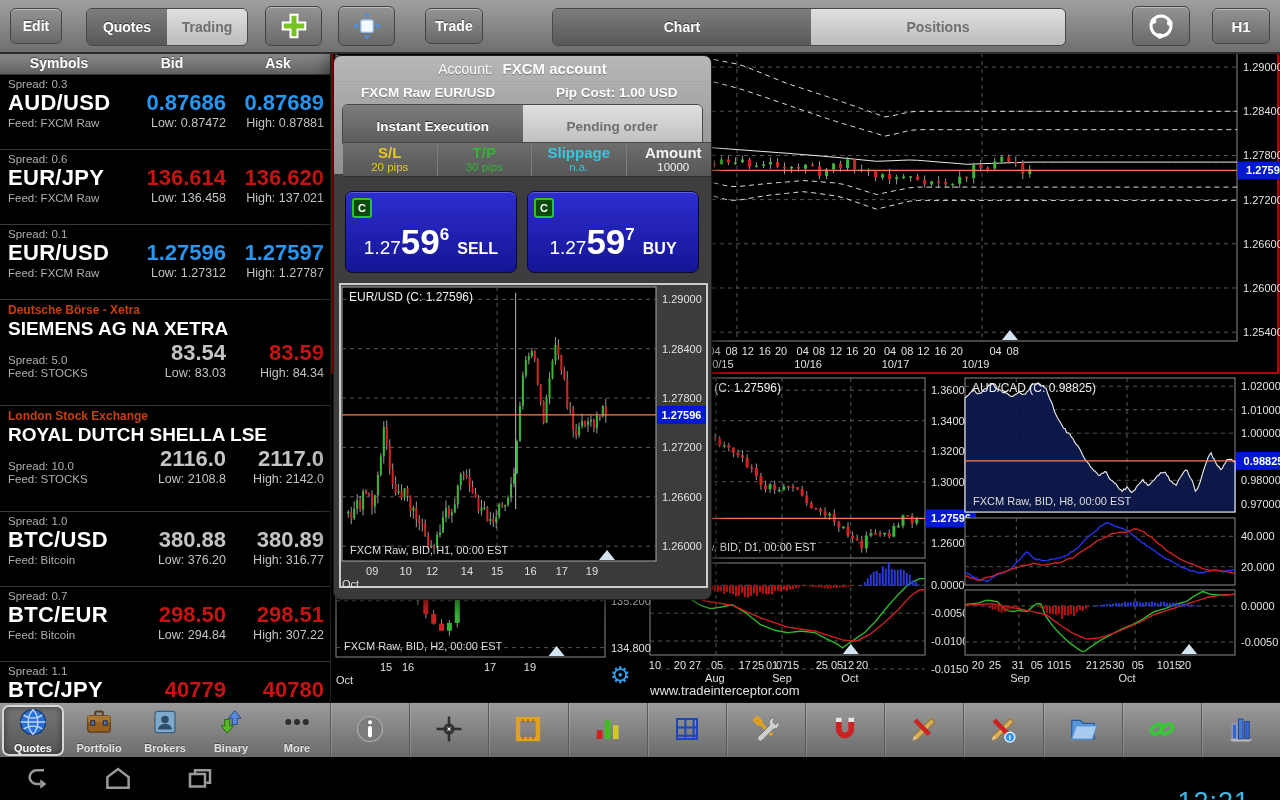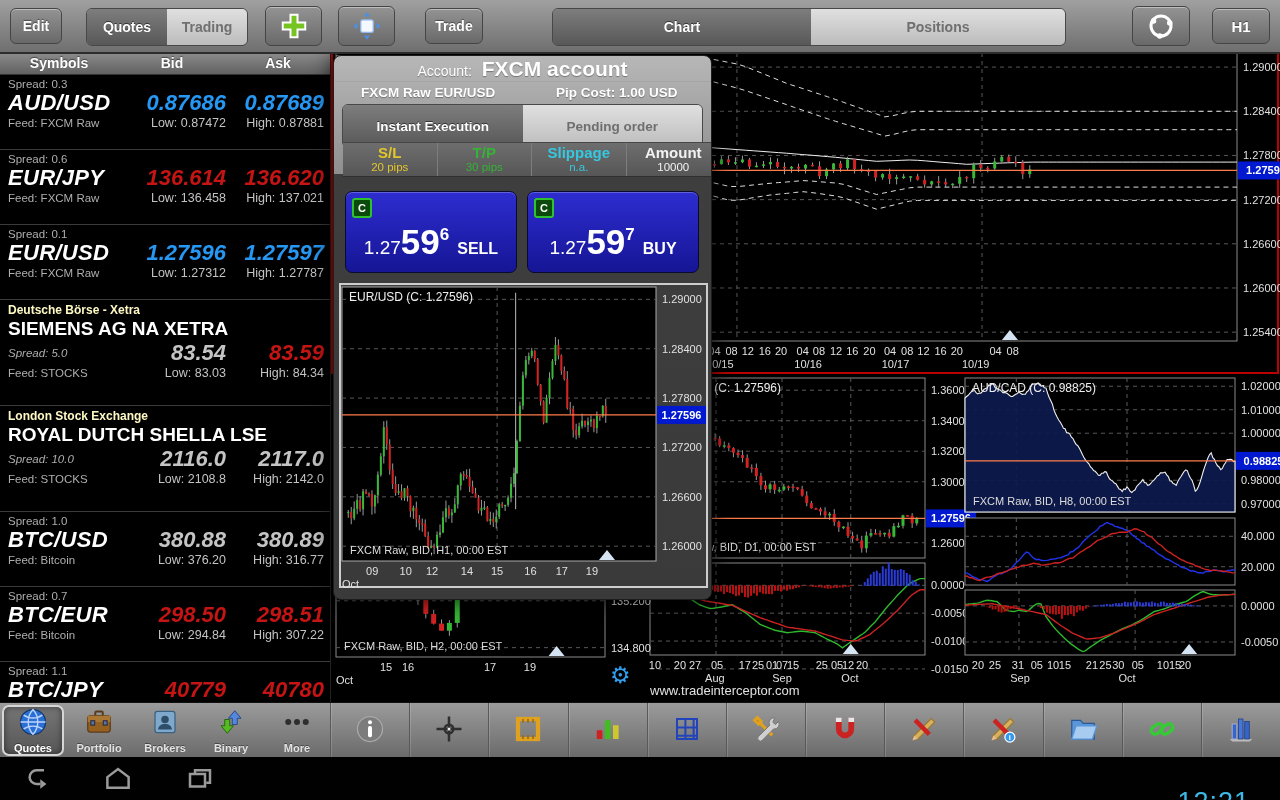--- a/index.html
+++ b/index.html
@@ -22,22 +22,22 @@
 
   
   #watchlist{position:absolute;left:0;top:52px;width:330px;height:658px;background:#000;
     overflow:hidden;z-index:20;border-right:1px solid #222;}
   #wl-header{display:grid;grid-template-columns:118px 108px 104px;height:22px;
     background:linear-gradient(#8d8d8d,#616161);border-bottom:1px solid #333;}
   #wl-header div{color:#fff;font-weight:bold;font-size:14px;text-align:center;line-height:22px;
     text-shadow:0 -1px 1px rgba(0,0,0,.5);}
   .wl-row{position:relative;border-bottom:1px solid #3a3a3a;overflow:hidden;cursor:pointer;}
   .wl-small{font-size:11.5px;color:#aeaeae;padding:3px 8px 0 8px;}
-  .wl-exch{font-size:12px;font-weight:bold;color:#fef9c3;padding:3px 8px 0 8px;}
-  .wl-main{display:flex;align-items:center;padding:0 6px 0 8px;font-style:italic;}
+  .wl-exch{font-size:12px;font-weight:bold;color:#c2410c;padding:3px 8px 0 8px;}
+  .wl-main{display:flex;align-items:flex-end;padding:0 6px 0 8px;}
   .wl-sym{flex:1;font-size:22px;font-weight:bold;color:#fff;letter-spacing:.3px;}
   .wl-name{font-size:19px;font-weight:bold;color:#fff;padding:1px 8px 0 8px;white-space:nowrap;}
   .wl-bid,.wl-ask{width:112px;text-align:right;font-size:22px;font-weight:bold;}
   .wl-ask{width:98px;}
   .wl-sub{display:flex;align-items:baseline;padding:0 6px 0 8px;}
   .wl-feed{flex:1;font-size:11.5px;color:#aeaeae;}
   .wl-low,.wl-high{width:112px;text-align:right;font-size:12.5px;color:#c3c3c3;}
   .wl-high{width:98px;}
   .pc-blue{color:#2697f2;}  .pc-red{color:#c41414;}  .pc-gray{color:#c4c4c4;}
 
@@ -46,21 +46,21 @@
   #footer-link{position:absolute;left:650px;top:683px;width:285px;text-align:left;
     color:#e0e0e0;font-size:13px;z-index:2;}
   #gear{position:absolute;left:610px;top:662px;font-size:23px;color:#2f9ff0;z-index:2;cursor:pointer;}
 
   
   #dialog{position:absolute;left:333px;top:55px;width:377px;height:543px;z-index:25;
     border-radius:8px;border:1px solid #1d1d1d;box-shadow:0 0 22px rgba(0,0,0,.85);
     background:linear-gradient(#b7b7b7,#8f8f8f 118px,#3e3e3e 118px,#3a3a3a);overflow:hidden;}
   #dlg-head{height:25px;line-height:25px;text-align:center;color:#fff;font-size:14px;
     border-bottom:1px solid #a5a5a5;text-shadow:0 1px 1px rgba(0,0,0,.35);}
-  #dlg-head b{font-size:21px;margin-left:6px;}
+  #dlg-head b{font-size:15px;margin-left:6px;}
   #dlg-row2{height:22px;display:flex;color:#fff;font-weight:bold;font-size:13.5px;
     text-shadow:0 1px 1px rgba(0,0,0,.35);}
   #dlg-row2 div{flex:1;text-align:center;line-height:22px;}
   #dlg-tabs{position:absolute;left:8px;top:48px;width:359px;height:42px;}
   #dlg-tabs .seg{position:relative;width:100%;height:100%;}
   #dlg-tabs .seg>div{flex:1;font-size:13.5px;}
   #dlg-fields{position:absolute;left:9px;top:86px;width:377px;height:33px;display:flex;
     background:linear-gradient(#6e6e6e,#565656);border-top:1px solid #474747;border-bottom:1px solid #2f2f2f;}
   .dlg-field{flex:1;text-align:center;border-left:1px solid #7d7d7d;cursor:pointer;}
   .dlg-field:first-child{border-left:none;}

